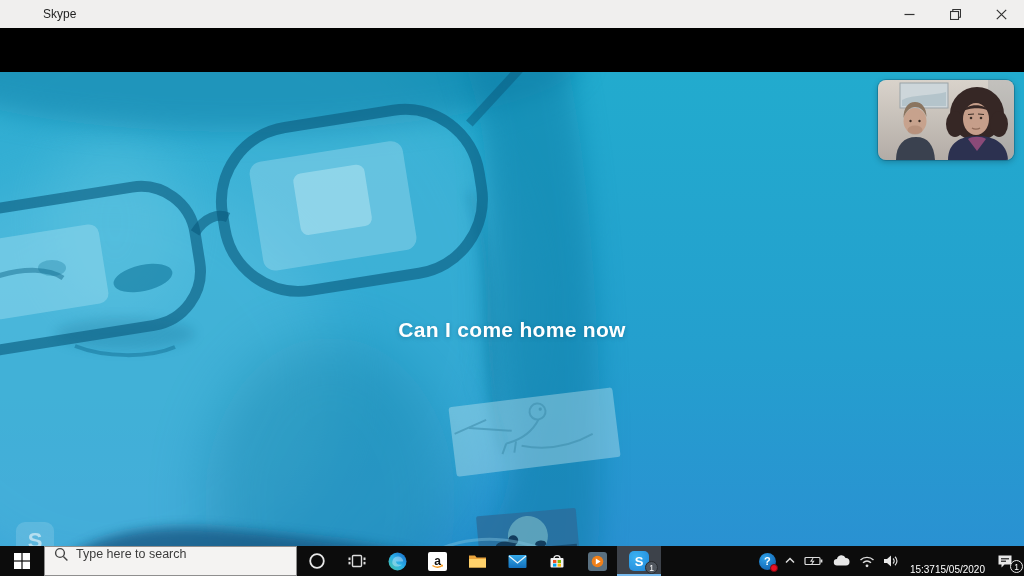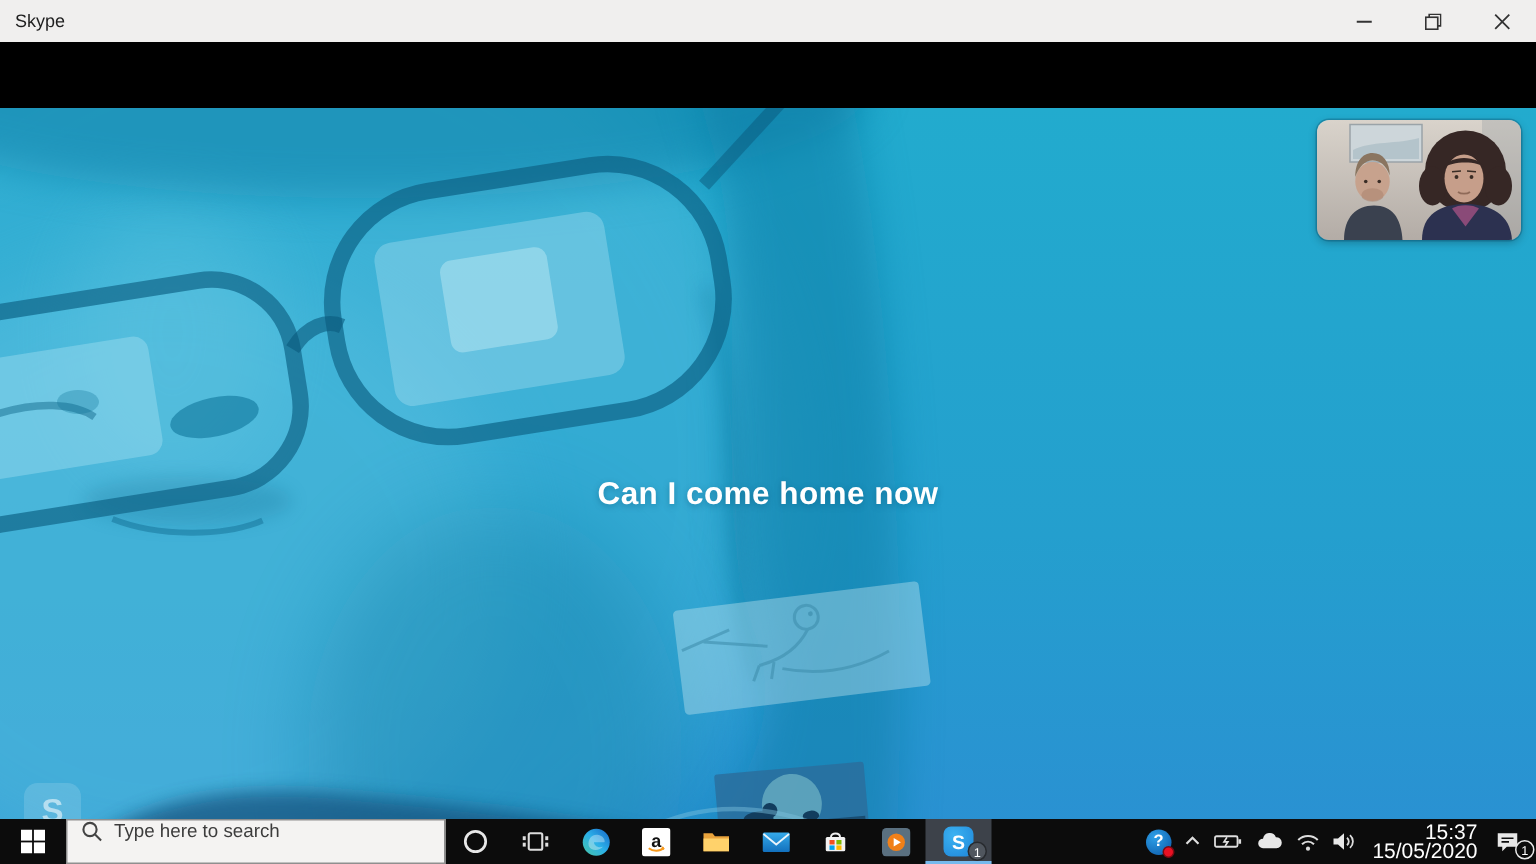--- a/index.html
+++ b/index.html
@@ -2,21 +2,21 @@
 <html><head>
 <meta charset="utf-8">
 <style>
   * { margin:0; padding:0; box-sizing:border-box; }
   html,body { width:1024px; height:576px; overflow:hidden; background:#000;
               font-family:"Liberation Sans", sans-serif; }
   .screen { position:relative; width:1024px; height:576px; }
 
   
   .titlebar { position:absolute; top:0; left:0; width:100%; height:28px;
-              background:#f0efee; display:flex; align-items:center; }
+              background:#f0efee; display:flex; align-items:center;padding-left:33px; }
   .titlebar .title { margin-left:10px; font-size:12px; color:#1f1f1f; }
   .win-controls { margin-left:auto; display:flex; height:100%; }
   .win-btn { width:46px; height:100%; border:none; background:transparent;
              display:flex; align-items:center; justify-content:center; cursor:default; }
   .win-btn svg { display:block; }
 
   
   .stage { position:absolute; top:28px; left:0; width:1024px; height:518px;
            background:linear-gradient(180deg,#22abce 0%, #249fce 55%, #2b8ed3 100%);
            overflow:hidden;margin-top:44px; }
@@ -62,22 +62,22 @@
 
   .tray { margin-left:auto; display:flex; align-items:stretch; }
   .tray-btn { border:none; background:transparent; display:flex; align-items:center;
               justify-content:center; padding:0 4px; position:relative; cursor:default; }
   .help-circle { width:17px; height:17px; border-radius:50%; position:relative;
                  background:radial-gradient(circle at 35% 30%, #2da0e8, #0b57a6);
                  color:#fff; font-size:11px; font-weight:bold; display:flex;
                  align-items:center; justify-content:center; }
   .help-dot { position:absolute; right:-2px; bottom:-2px; width:8px; height:8px;
               border-radius:50%; background:#e81123; border:1px solid #7a0a12; }
-  .clock { display:flex; flex-direction:column; justify-content:center;
-           align-items:flex-end; color:#fff; font-size:14px; line-height:13px;
+  .clock { display:flex; flex-direction:row; justify-content:center;
+           align-items:flex-end; color:#fff; font-size:10px; line-height:13px;
            padding:0 7px; }
   .ac-badge { position:absolute; right:1px; bottom:3px; width:13px; height:13px;
               border-radius:50%; background:#0c0c0c; border:1.5px solid #e8e8e8;
               color:#fff; font-size:8.5px; display:flex; align-items:center;
               justify-content:center; }
 </style>
 </head>
 <body>
 
 <div class="screen">

